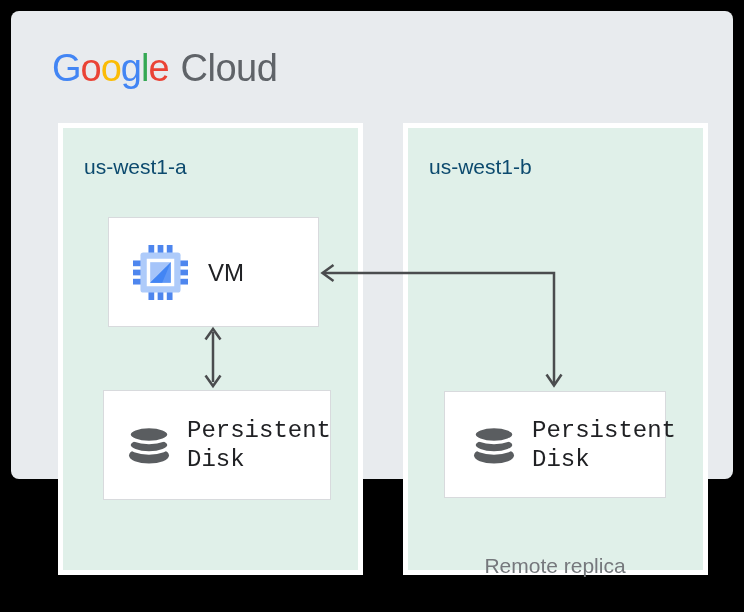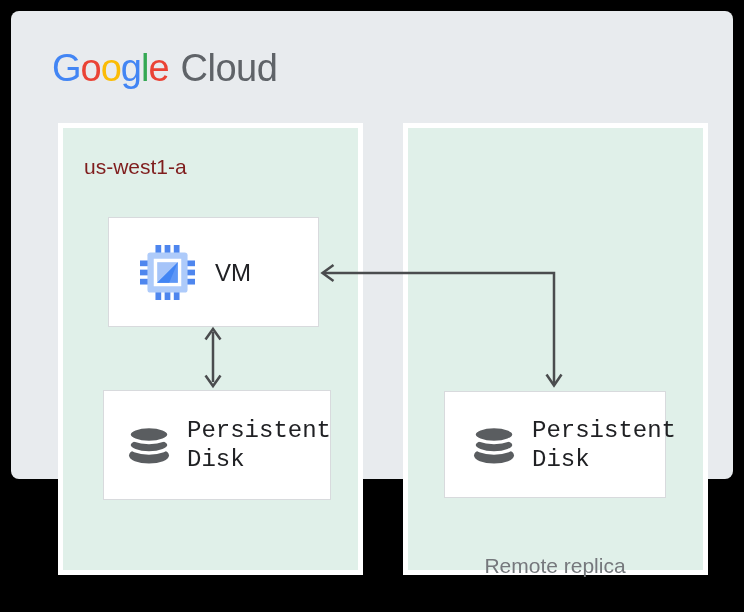--- a/index.html
+++ b/index.html
@@ -18,32 +18,32 @@
   }
   .logo .cloud-word{color:#5f6368;margin-left:12px;letter-spacing:-0.5px;}
   
   .zone{
     position:absolute;top:112px;width:305px;height:452px;box-sizing:border-box;
     background:#e0f0e9;border:5px solid #ffffff;
   }
   .zone-a{left:47px;}
   .zone-b{left:392px;}
   .zone-label{
-    position:absolute;left:21px;top:27px;font-size:21px;color:#7f1d1d;
+    position:absolute;left:21px;top:27px;font-size:21px;color:#0c4a6e;
   }
   .zone-caption{
     position:absolute;left:36px;top:382px;width:222px;text-align:center;
     font-size:21px;color:#75787c;margin-top:44px;
   }
   
   .node{
     position:absolute;box-sizing:border-box;background:#ffffff;
     border:1.5px solid #d8dadd;display:flex;align-items:center;
   }
-  .vm-box{left:97px;top:206px;width:211px;height:110px;padding-left:31px;gap:20px;}
+  .vm-box{left:97px;top:206px;width:211px;height:110px;padding-left:24px;gap:20px;}
   .disk-a{left:92px;top:379px;width:228px;height:110px;padding-left:22px;gap:15px;}
   .disk-b{left:433px;top:380px;width:222px;height:107px;padding-left:26px;gap:15px;}
   .node-label{font-size:24px;line-height:29px;color:#202124;}
   .disk-label{width:130px;font-family:Liberation Mono, monospace;}
   .icon{flex:0 0 auto;display:block;}
   
   .arrows{position:absolute;left:0;top:0;width:744px;height:612px;pointer-events:none;}
   .arrows path{stroke:#4a4c4e;stroke-width:2.5;fill:none;stroke-linejoin:miter;}
 </style>
 </head>
@@ -54,20 +54,21 @@
 
     <div class="logo">
       <span style="color:#4285F4">G</span><span style="color:#EA4335">o</span><span style="color:#FBBC05">o</span><span style="color:#4285F4">g</span><span style="color:#34A853">l</span><span style="color:#EA4335">e</span><span class="cloud-word">Cloud</span>
     </div>
 
     <div class="zone zone-a">
       <div class="zone-label">us-west1-a</div>
     </div>
 
     <div class="zone zone-b">
+      <div class="zone-label">us-west1-b</div>
       <div class="zone-caption">Remote replica</div>
     </div>
 
     <div class="node vm-box">
       <svg class="icon" width="55" height="55" viewBox="0 0 48 48">
         <g fill="#4e86ee">
           <rect x="13.5" y="0" width="5" height="7"></rect>
             <rect x="21.5" y="0" width="5" height="7"></rect>
             <rect x="29.5" y="0" width="5" height="7"></rect>
           <rect x="13.5" y="41" width="5" height="7"></rect>

